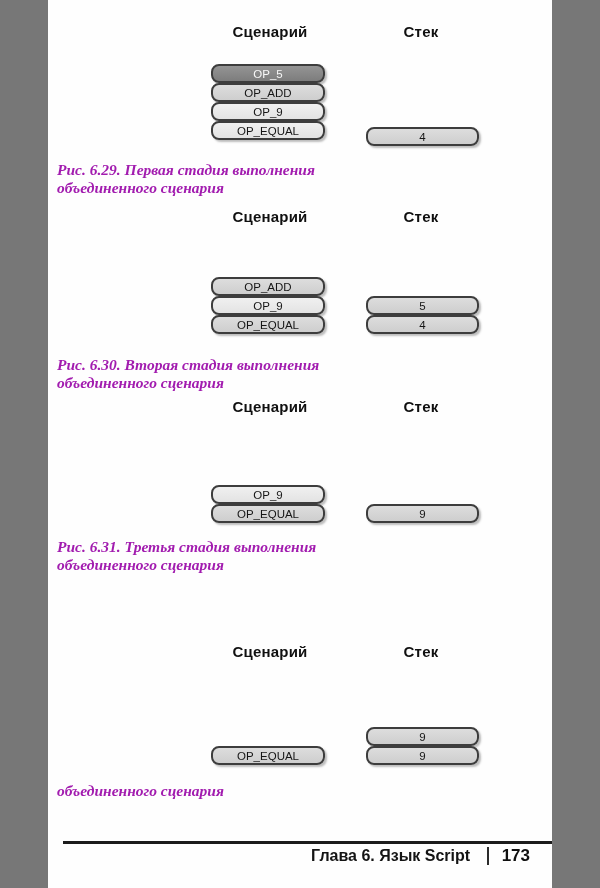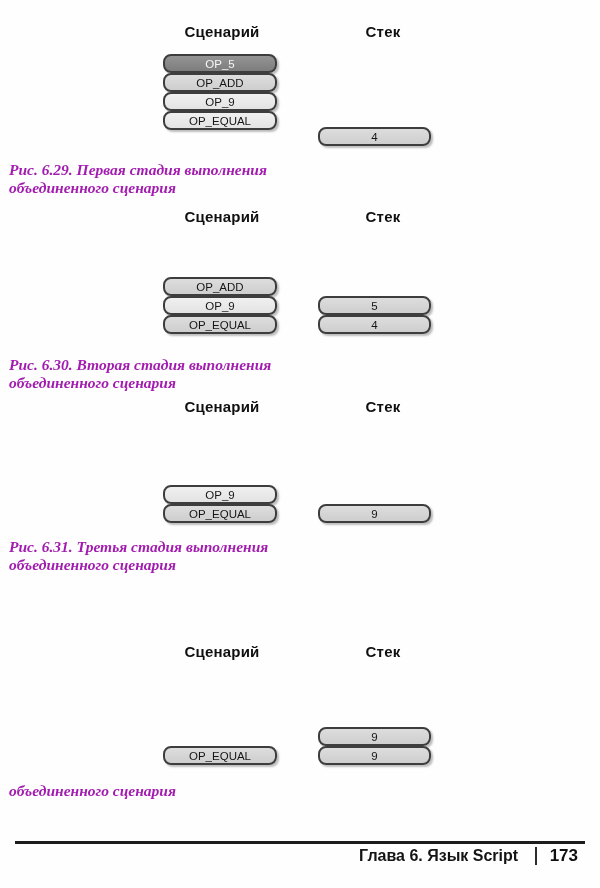--- a/index.html
+++ b/index.html
@@ -1,36 +1,36 @@
 <!DOCTYPE html>
 <html style="--page-bg: #fefefe; --ink: #101010; --box-border: #3d3d3d; --box-dark: #878787; --box-mid: #d5d5d5; --box-light: #ebebeb;"><head>
 <meta charset="utf-8">
 <style>
   html, body { margin: 0; padding: 0; background: #777; }
   .page {
     position: relative;
-    width: 600px; height: 888px;
+    width: 504px; height: 888px;
     margin: 0 auto;
     background: var(--page-bg, #fefefe);
     font-family: "Liberation Sans", sans-serif;
     overflow: hidden;
   }
 
   
   .colhead {
     position: absolute;
     width: 124px;
     text-align: center;
     font-weight: bold;
     font-size: 15px;
     letter-spacing: 0.2px;
     color: var(--ink, #101010);
   }
   .scen-head { left: 160px; }
-  .stack-head { left: 321px; }
+  .stack-head { left: 311px; }
 
   
   .boxcol { position: absolute; width: 114px; }
   .scen-col  { left: 163px; }
   .stack-col { left: 318px; width: 113px; }
 
   .opbox {
     box-sizing: border-box;
     height: 19px;
     border: 2px solid var(--box-border, #3d3d3d);
@@ -40,21 +40,21 @@
     justify-content: center;
     font-size: 11.5px;
     color: #161616;
     box-shadow: 2px 2px 2px rgba(110,110,110,0.45);
   }
   .opbox[data-tone="dark"]  { background: linear-gradient(#949494, #7d7d7d); color: #f7f7f7; }
   .opbox[data-tone="mid"]   { background: linear-gradient(#dddddd, #cecece); }
   .opbox[data-tone="light"] { background: linear-gradient(#f0f0f0, #e3e3e3); }
 
   
-  .f1-heads { top: 23px; }  .f1-scen { top: 54px; }  .f1-stack { top: 127px; } .f1-cap { top: 161px; }
+  .f1-heads { top: 23px; }  .f1-scen { top: 64px; }  .f1-stack { top: 127px; } .f1-cap { top: 161px; }
   .f2-heads { top: 208px; } .f2-scen { top: 277px; } .f2-stack { top: 296px; } .f2-cap { top: 356px; }
   .f3-heads { top: 398px; } .f3-scen { top: 485px; } .f3-stack { top: 504px; } .f3-cap { top: 538px; }
   .f4-heads { top: 643px; } .f4-scen { top: 746px; } .f4-stack { top: 727px; } .f4-cap { top: 782px; }
   .colhead.f1-heads, .colhead.f2-heads, .colhead.f3-heads, .colhead.f4-heads { position: absolute; }
 
   .caption {
     position: absolute;
     left: 0; width: 600px;
     text-align: left;
     font-family: "Liberation Serif", serif;

